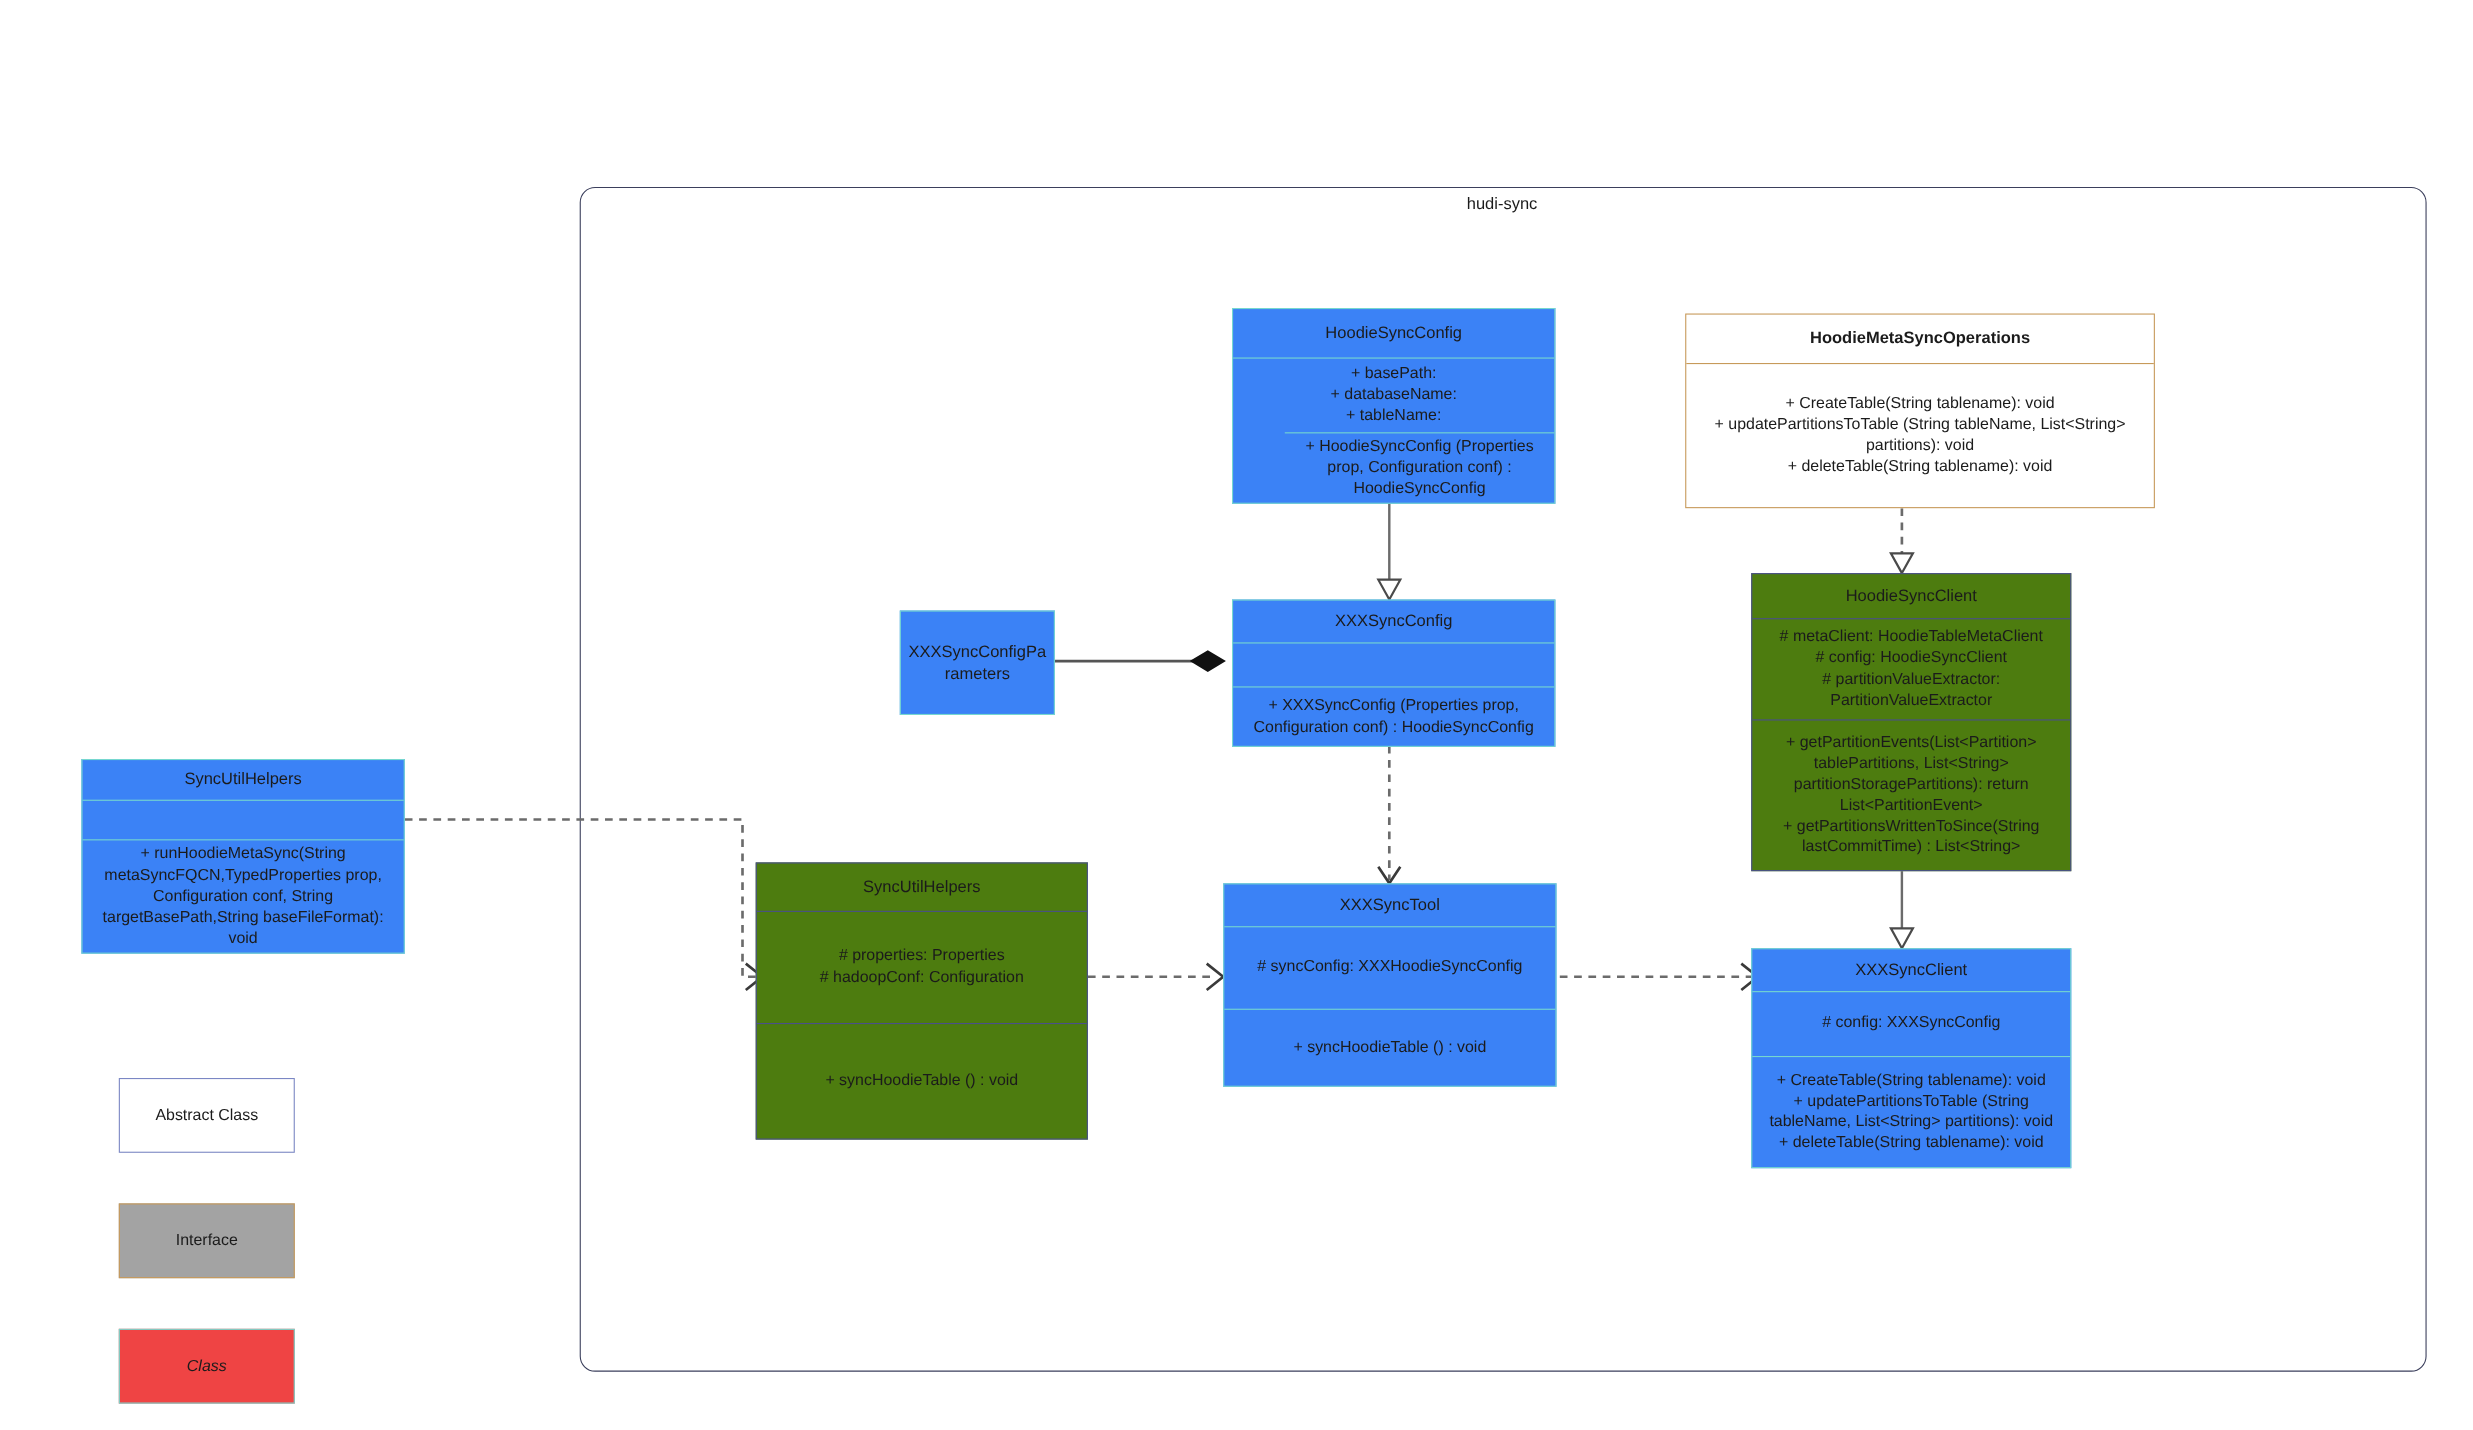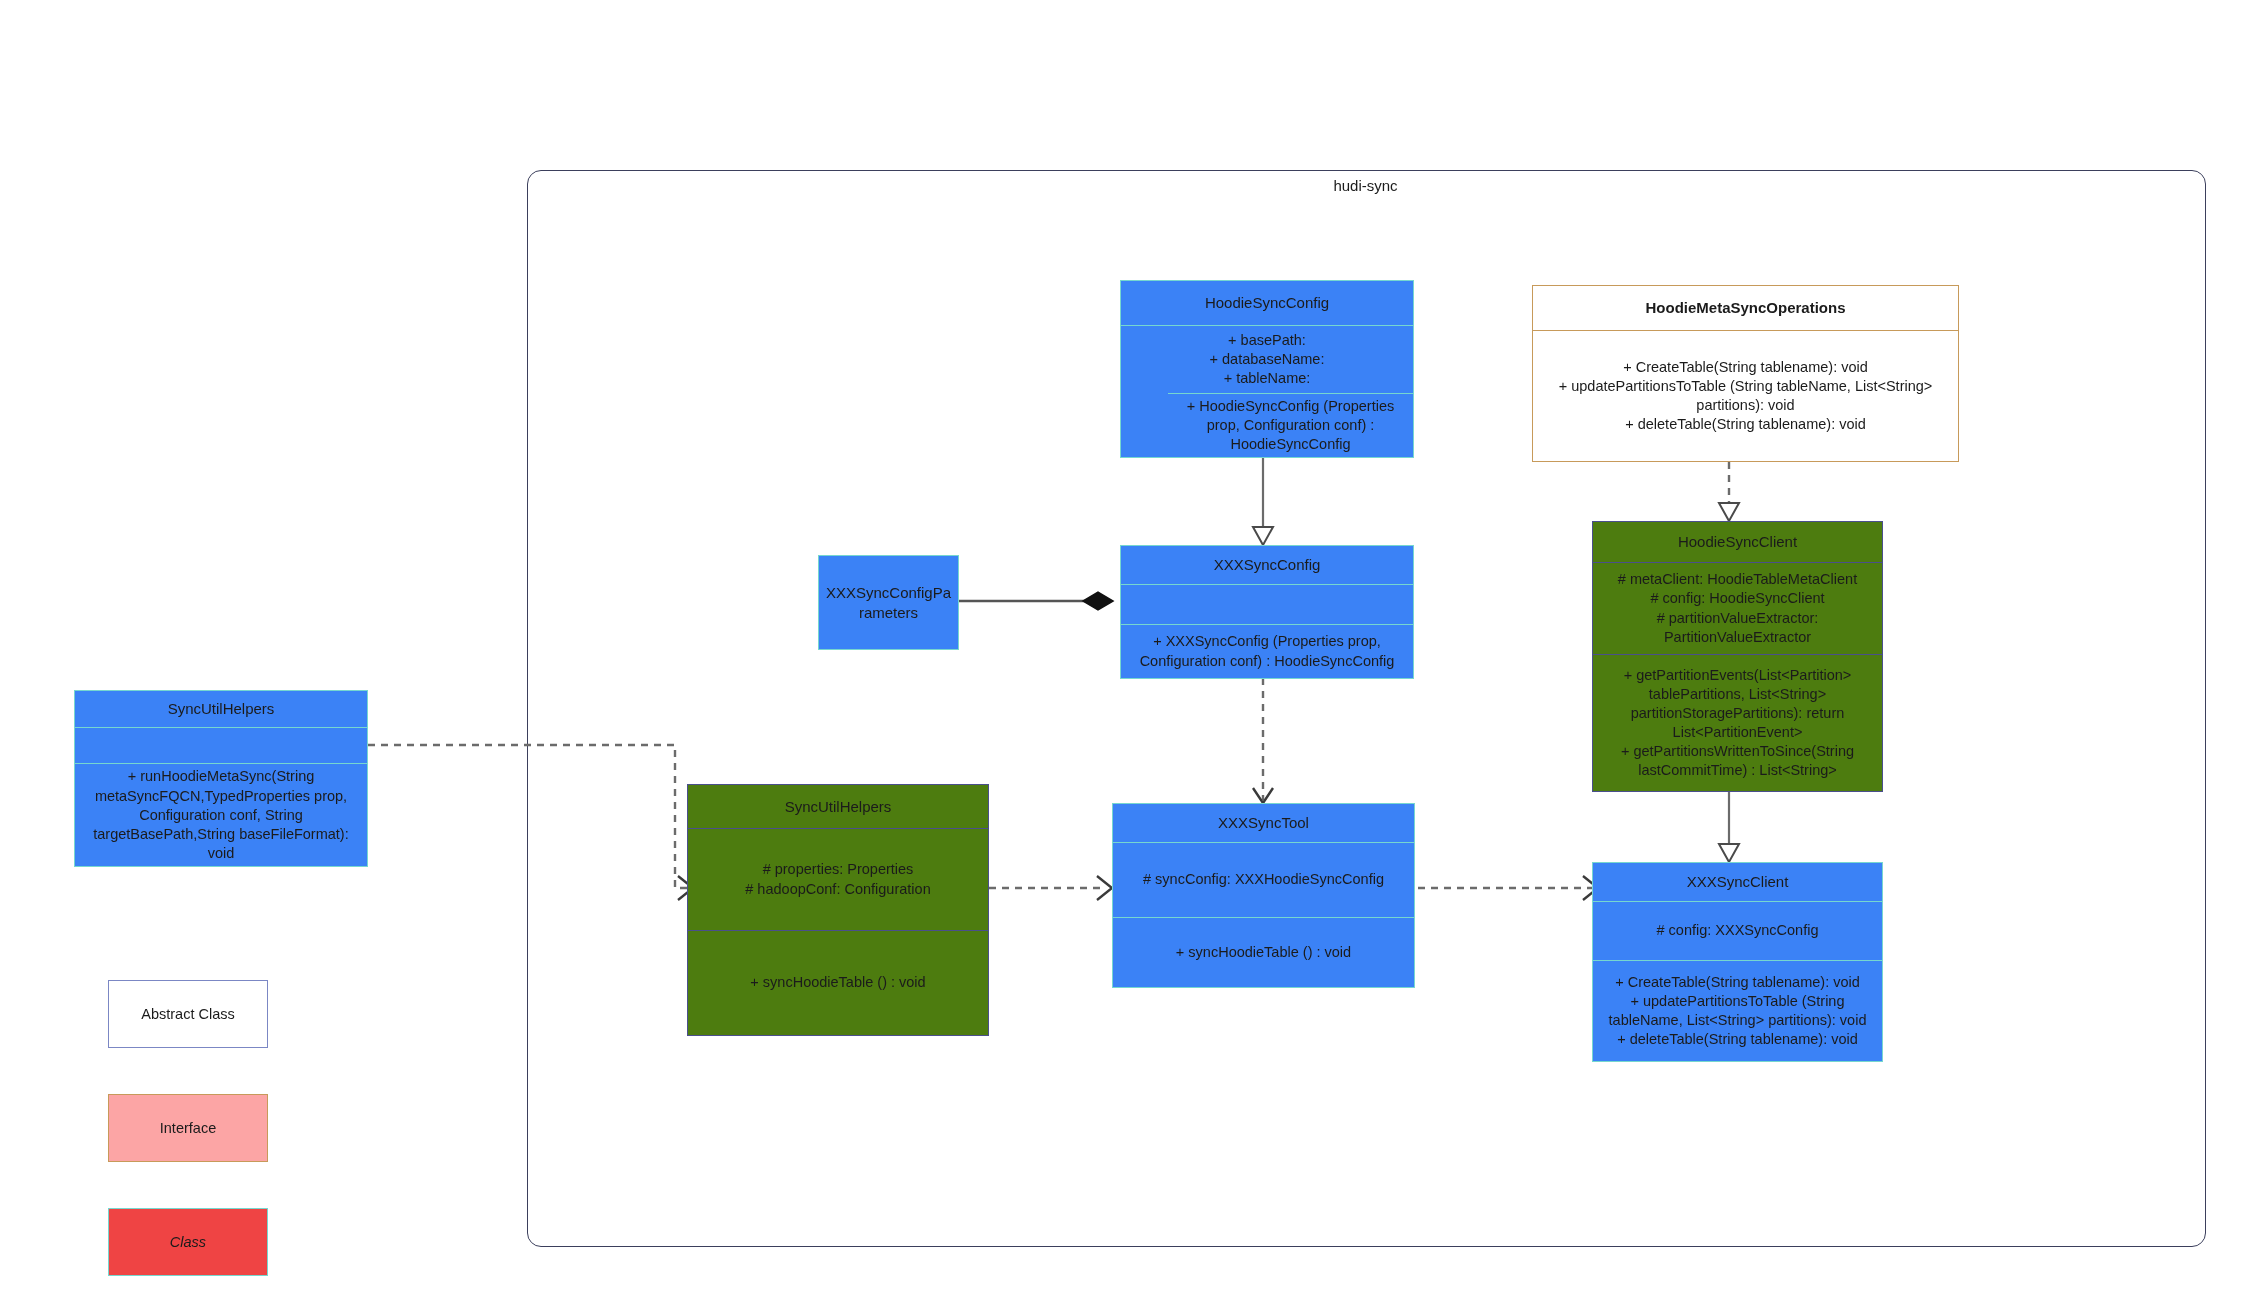--- a/index.html
+++ b/index.html
@@ -72,21 +72,21 @@
   
   .legend-box{
     position:absolute;
     box-sizing:border-box;
     display:flex;
     align-items:center;
     justify-content:center;
     font-size:14.5px;
   }
   .legend-box.abs{ border:1.6px solid #7b87c4; background:#ffffff; }
-  .legend-box.iface{ border:1.6px solid #c79a5a; background:#fca5a5; }
+  .legend-box.iface{ border:1.6px solid #c79a5a; background:#a3a3a3; }
   .legend-box.cls{ border:1.6px solid #76d7cf; background:#ef4444;font-style:italic; }
   
   #edges{
     position:absolute;
     left:0; top:0;
     width:2248px; height:1300px;
     pointer-events:none;
   }
   .edge-solid{ stroke:#6b6b6b; stroke-width:2.2; fill:none; }
   .edge-dashed{ stroke:#6b6b6b; stroke-width:2.4; fill:none; stroke-dasharray:7 6; }

